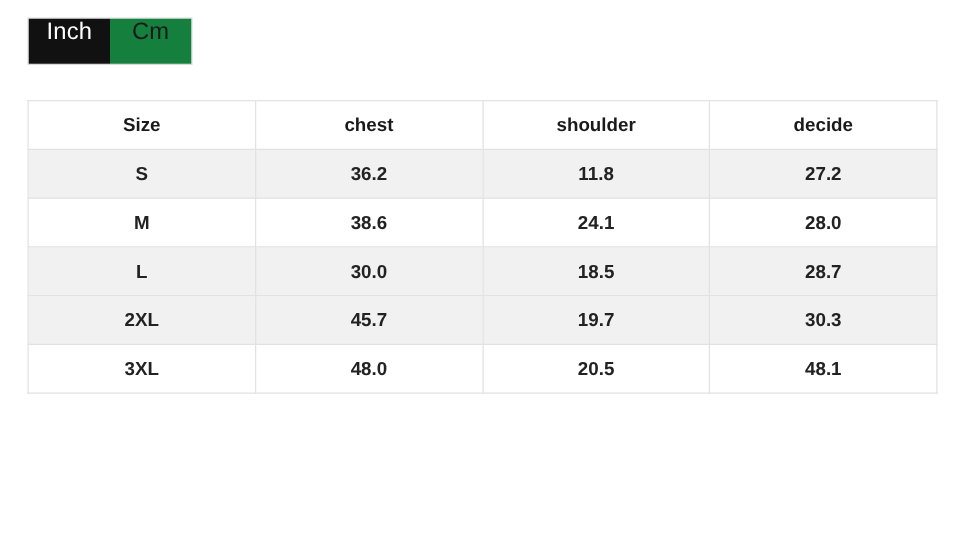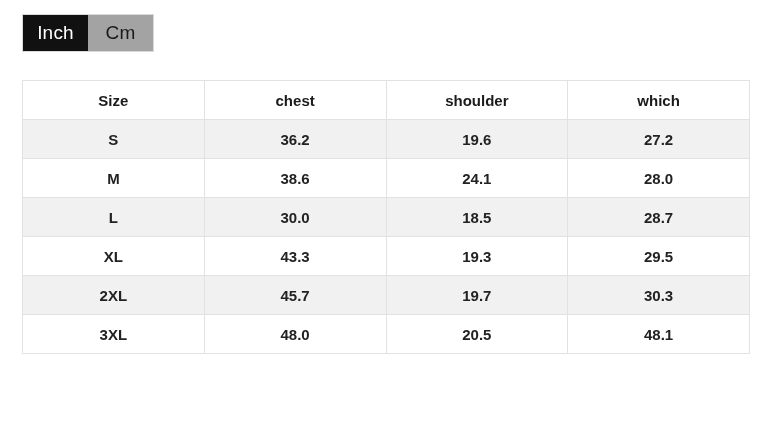--- a/index.html
+++ b/index.html
@@ -28,35 +28,35 @@
     align-items: stretch;
     border: 1px solid #d9d9d9;
     width: 132px;
     height: 38px;
     box-sizing: border-box;
     margin-top: 2px;
   }
   .unit-tab {
     flex: 1 1 50%;
     display: flex;
-    align-items: center;
+    align-items: flex-start;
     justify-content: center;
     font-size: 19px;
     letter-spacing: 0.2px;
     cursor: pointer;
     background: #ffffff;
     color: #1a1a1a;
     user-select: none;
   }
   .unit-tab.active {
     background: #111111;
     color: #ffffff;
   }
   .unit-tab.inactive {
-    background: #a3a3a3;
+    background: #15803d;
     color: #1a1a1a;
   }
 
   
   .intro {
     margin-top: 24px;
     font-size: 19px;
     line-height: 1.45;
     color: #333333;
     max-width: 730px;
@@ -109,47 +109,41 @@
   </div>
 
 
   <div class="table-wrap">
     <table class="size-table">
       <thead>
         <tr>
           <th>Size</th>
           <th>chest</th>
           <th>shoulder</th>
-          <th>which</th>
+          <th>decide</th>
         </tr>
       </thead>
       <tbody>
         <tr class="odd">
           <td>S</td>
           <td>36.2</td>
-          <td>19.6</td>
+          <td>11.8</td>
           <td>27.2</td>
         </tr>
         <tr class="even">
           <td>M</td>
           <td>38.6</td>
           <td>24.1</td>
           <td>28.0</td>
         </tr>
         <tr class="odd">
           <td>L</td>
           <td>30.0</td>
           <td>18.5</td>
           <td>28.7</td>
-        </tr>
-        <tr class="even">
-          <td>XL</td>
-          <td>43.3</td>
-          <td>19.3</td>
-          <td>29.5</td>
         </tr>
         <tr class="odd">
           <td>2XL</td>
           <td>45.7</td>
           <td>19.7</td>
           <td>30.3</td>
         </tr>
         <tr class="even">
           <td>3XL</td>
           <td>48.0</td>

